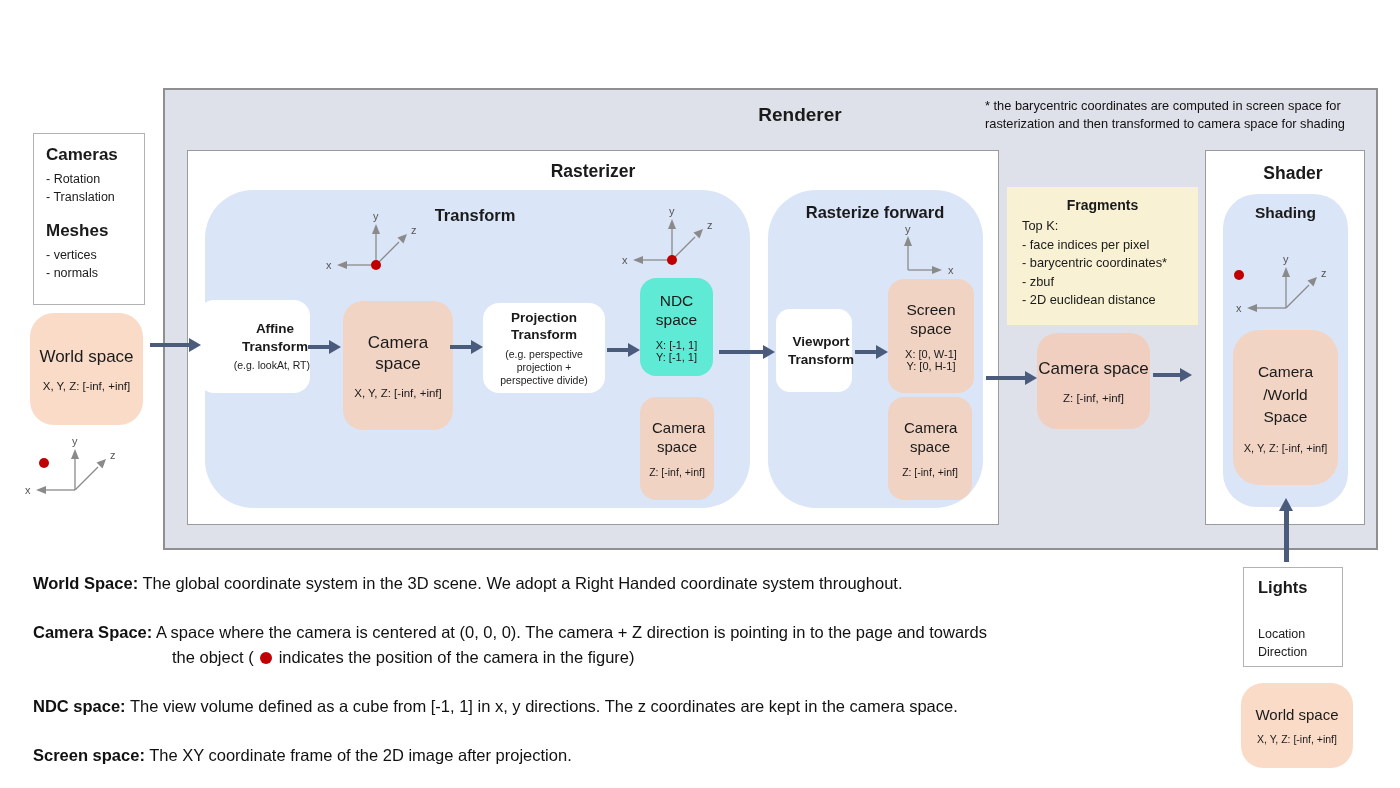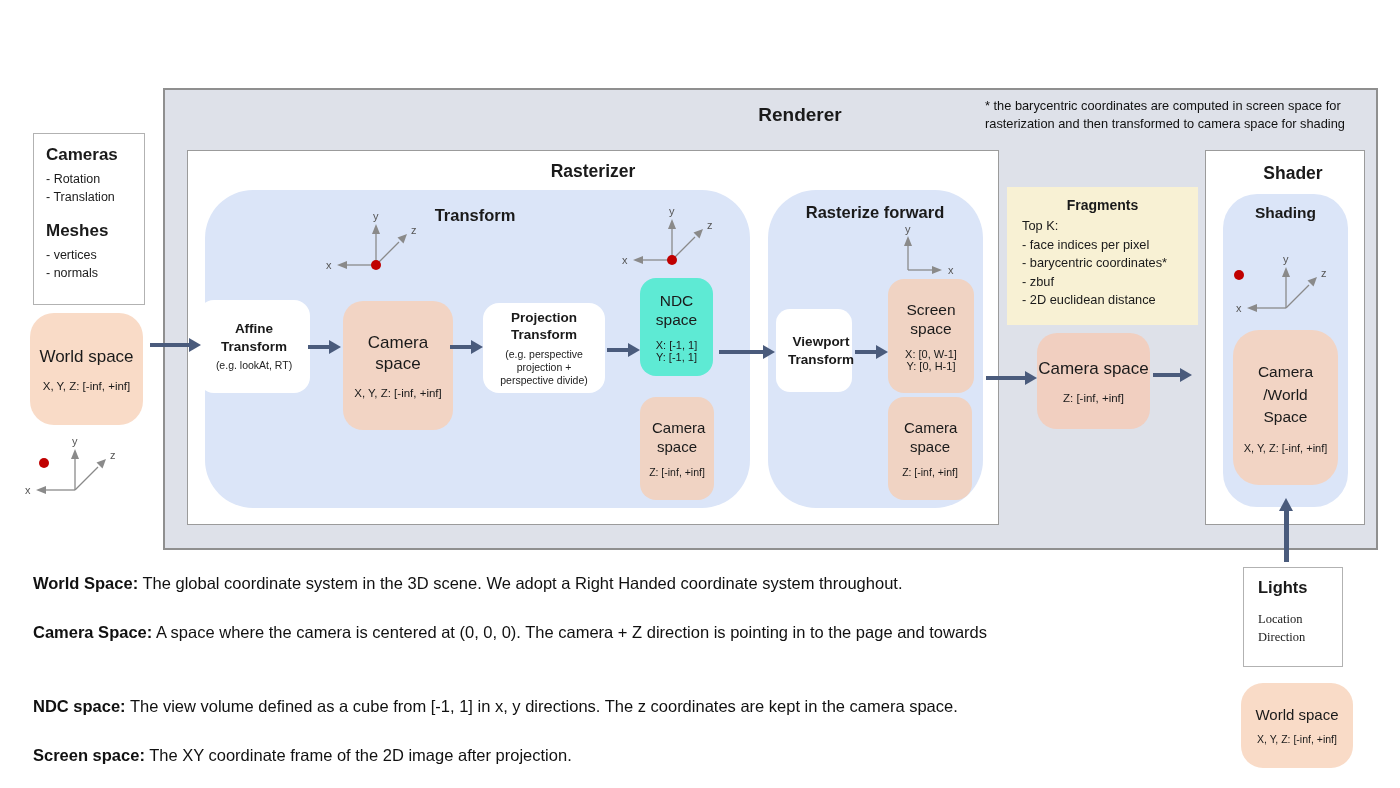--- a/index.html
+++ b/index.html
@@ -89,21 +89,21 @@
     <line x1="52" y1="58" x2="21" y2="58"></line>
       <polygon points="23,54 13,58 23,62"></polygon>
     <line x1="52" y1="58" x2="75" y2="35"></line>
       <polygon points="83,27 79.5,36.5 73.5,30.5"></polygon>
     <circle class="dot" cx="52" cy="58" r="5"></circle>
     <text x="49" y="13">y</text>
     <text x="2" y="62">x</text>
     <text x="87" y="27">z</text>
   </svg>
 
-  <div class="wbox" style="left:198px;top:300px;width:112px;height:93px;">
+  <div class="wbox" style="left:198px;top:300px;width:112px;height:93px;align-items:flex-end;">
     <div class="t" style="width:70px;">Affine Transform</div>
     <div class="s">(e.g. lookAt, RT)</div>
   </div>
 
   <div class="obox" style="left:343px;top:301px;width:110px;height:129px;background:#f2d4c4;">
     <div class="t" style="font-size:17px;">Camera space</div>
     <div class="r">X, Y, Z: [-inf, +inf]</div>
   </div>
 
   <div class="wbox" style="left:483px;top:303px;width:122px;height:90px;">
@@ -197,21 +197,21 @@
   </svg>
   <div class="reddot" style="left:1234px;top:270px;"></div>
 
   <div class="obox" style="left:1233px;top:330px;width:105px;height:155px;background:#f2d4c4;border-radius:26px;">
     <div class="t" style="font-size:15.5px;width:62px;line-height:1.45;">Camera /World Space</div>
     <div class="r" style="font-size:11px;">X, Y, Z: [-inf, +inf]</div>
   </div>
 
   <div class="abs" style="left:1243px;top:567px;width:100px;height:100px;background:#fff;border:1px solid #b2b2b2;box-sizing:border-box;padding:10px 0 0 14px;">
     <div style="font-weight:bold;font-size:16.5px;">Lights</div>
-    <div class="listbox" style="margin-top:13px;font-family:Liberation Serif, serif;">
+    <div class="listbox" style="margin-top:28px;">
       <div>Location</div>
       <div>Direction</div>
     </div>
   </div>
 
   <div class="obox" style="left:1241px;top:683px;width:112px;height:85px;background:#f9dbc7;border-radius:22px;">
     <div class="t" style="font-size:15px;">World space</div>
     <div class="r" style="font-size:10.5px;margin-top:9px;">X, Y, Z: [-inf, +inf]</div>
   </div>
 
@@ -226,20 +226,23 @@
   <div class="varrow" style="left:1284px;top:510px;height:52px;"></div>
 
   <div class="def" style="left:33px;top:574px;">
     <b>World Space:</b>
     <span>The global coordinate system in the 3D scene. We adopt a Right Handed coordinate system throughout.</span>
   </div>
   <div class="def" style="left:33px;top:623px;">
     <b>Camera Space:</b>
     <span>A space where the camera is centered at (0, 0, 0). The camera + Z direction is pointing in to the page and towards</span>
   </div>
+  <div class="def" style="left:172px;top:648px;">
+    <span>the object (</span><span class="inline-dot"></span><span>indicates the position of the camera in the figure)</span>
+  </div>
   <div class="def" style="left:33px;top:697px;">
     <b>NDC space:</b>
     <span>The view volume defined as a cube from [-1, 1] in x, y directions. The z coordinates are kept in the camera space.</span>
   </div>
   <div class="def" style="left:33px;top:746px;">
     <b>Screen space:</b>
     <span>The XY coordinate frame of the 2D image after projection.</span>
   </div>
 
 </div>

